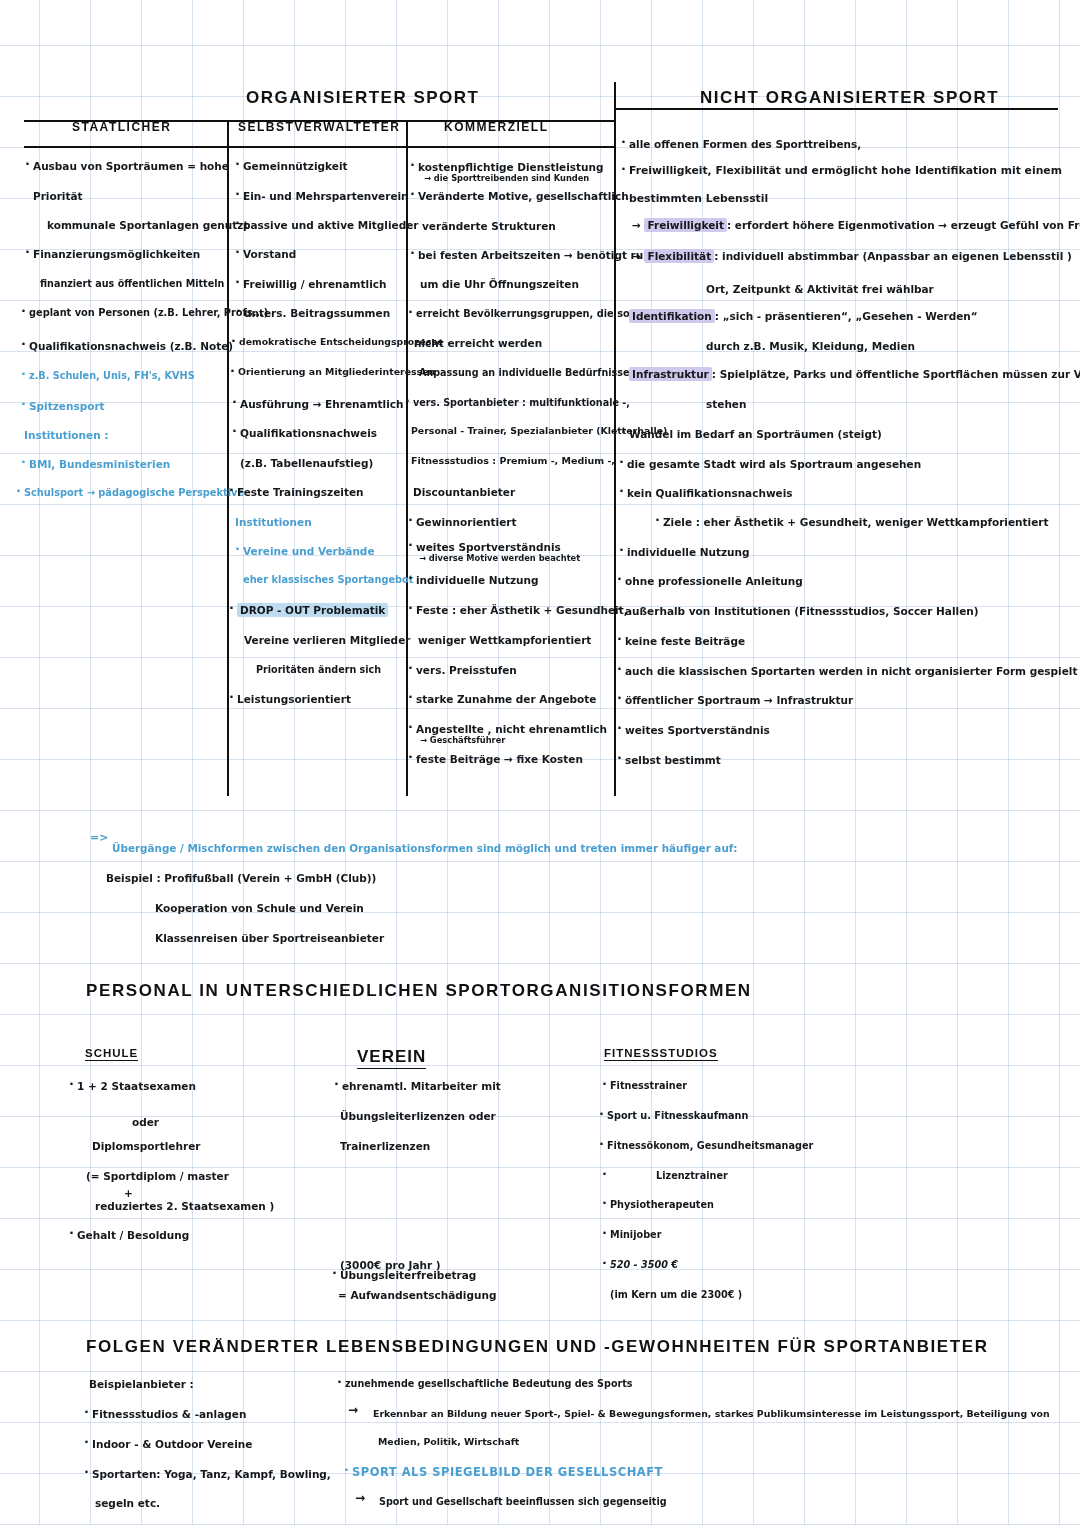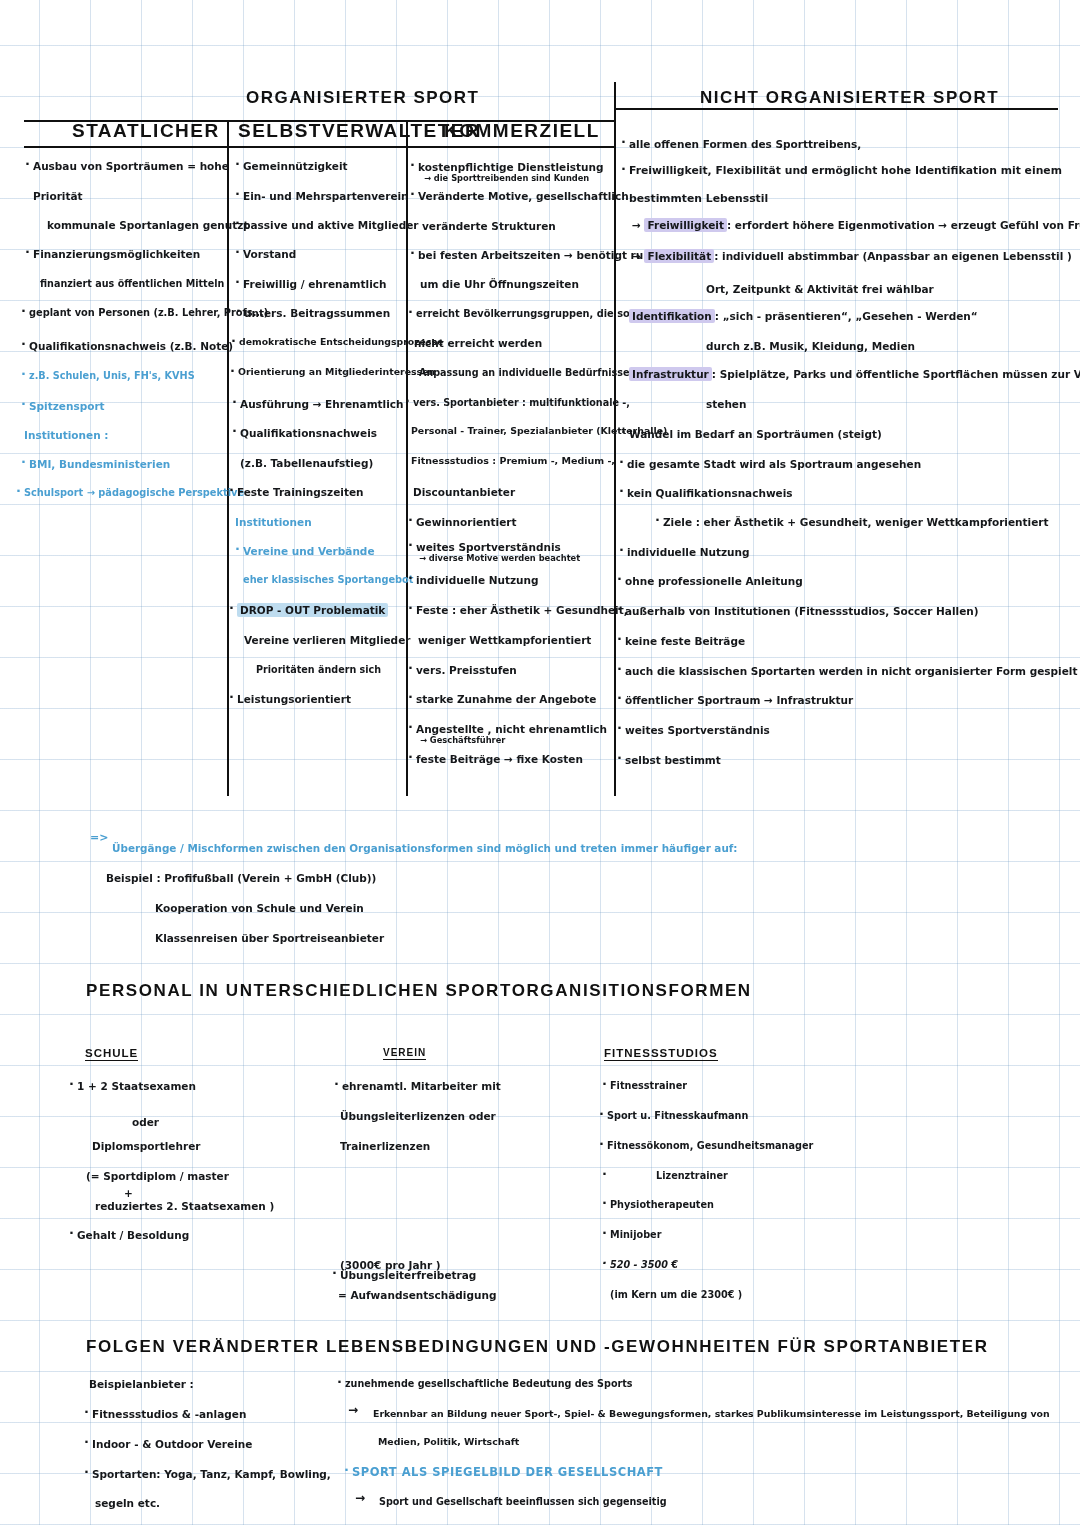--- a/index.html
+++ b/index.html
@@ -41,21 +41,21 @@
     color:#15171a;
     white-space:nowrap;
     font-weight:600;
   }
   .t.sm{font-size:8.3px; font-weight:600;}
   .t.blue{color:#4a9fd1;}
   .colhead{
     position:absolute;
     font-family:"Liberation Sans", sans-serif;
     font-weight:700;
-    font-size:19px;
+    font-size:12px;
     letter-spacing:1.5px;
     color:#111;
     white-space:nowrap;
   }
   .bullet::before{content:"·"; position:absolute; left:-8px; top:-3px; font-size:13px;}
   .hl-purple{background:#cfc9ee; padding:1px 3px; border-radius:2px;}
   .hl-blue{background:#bedcef; padding:1px 3px; border-radius:2px;}
   .u{border-bottom:1.4px solid #111; padding-bottom:1px;}
 
   
@@ -182,21 +182,21 @@
 
   <div class="t blue" style="left:90px; top:832px; font-size:11px;">=&gt;</div>
   <div class="t blue" style="left:112px; top:843px; font-size:10.4px;">Übergänge / Mischformen zwischen den Organisationsformen sind möglich und treten immer häufiger auf:</div>
   <div class="t" style="left:106px; top:872px;">Beispiel : Profifußball (Verein + GmbH (Club))</div>
   <div class="t" style="left:155px; top:902px;">Kooperation von Schule und Verein</div>
   <div class="t" style="left:155px; top:932px;">Klassenreisen über Sportreiseanbieter</div>
 
   <div class="hd" style="left:86px; top:981px; font-size:17px;">PERSONAL IN UNTERSCHIEDLICHEN SPORTORGANISITIONSFORMEN</div>
 
   <div class="colhead u" style="left:85px; top:1047px; font-size:11.5px; letter-spacing:1px;">SCHULE</div>
-  <div class="colhead u" style="left:357px; top:1047px; font-size:10px; letter-spacing:1px;margin-left:26px;">VEREIN</div>
+  <div class="colhead u" style="left:357px; top:1047px; font-size:17px; letter-spacing:1px;">VEREIN</div>
   <div class="colhead u" style="left:604px; top:1047px; font-size:11.5px; letter-spacing:1px;">FITNESSSTUDIOS</div>
 
   <div class="t bullet" style="left:77px; top:1080px;">1 + 2 Staatsexamen</div>
   <div class="t" style="left:132px; top:1116px;">oder</div>
   <div class="t" style="left:92px; top:1140px;">Diplomsportlehrer</div>
   <div class="t" style="left:86px; top:1170px;">(= Sportdiplom / master</div>
   <div class="t" style="left:124px; top:1187px;">+</div>
   <div class="t" style="left:95px; top:1200px;">reduziertes 2. Staatsexamen )</div>
   <div class="t bullet" style="left:77px; top:1229px;">Gehalt / Besoldung</div>
 

